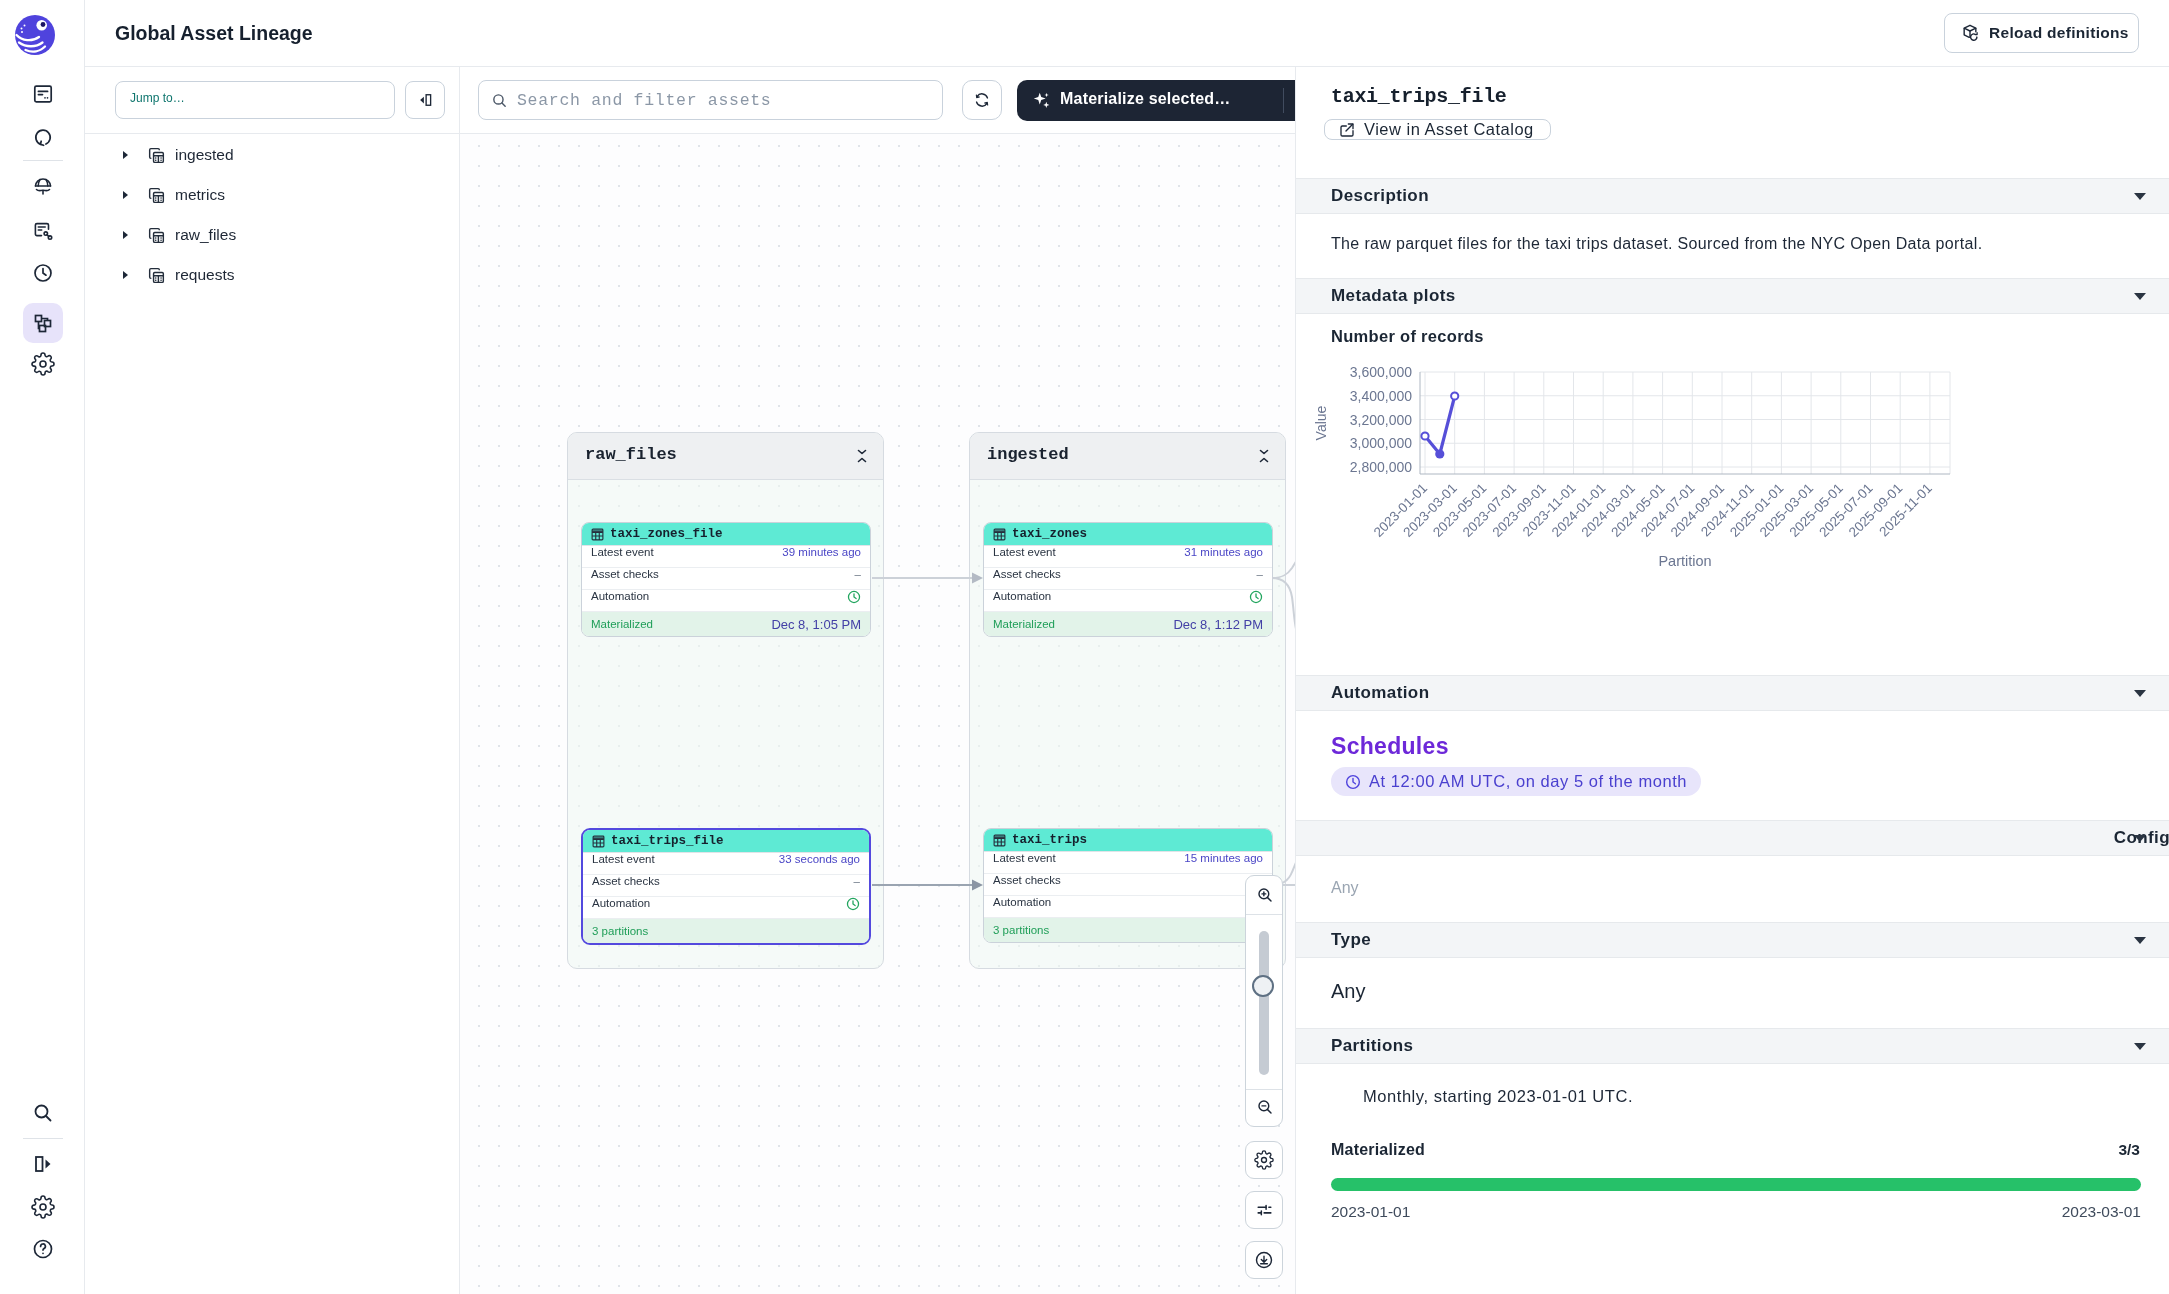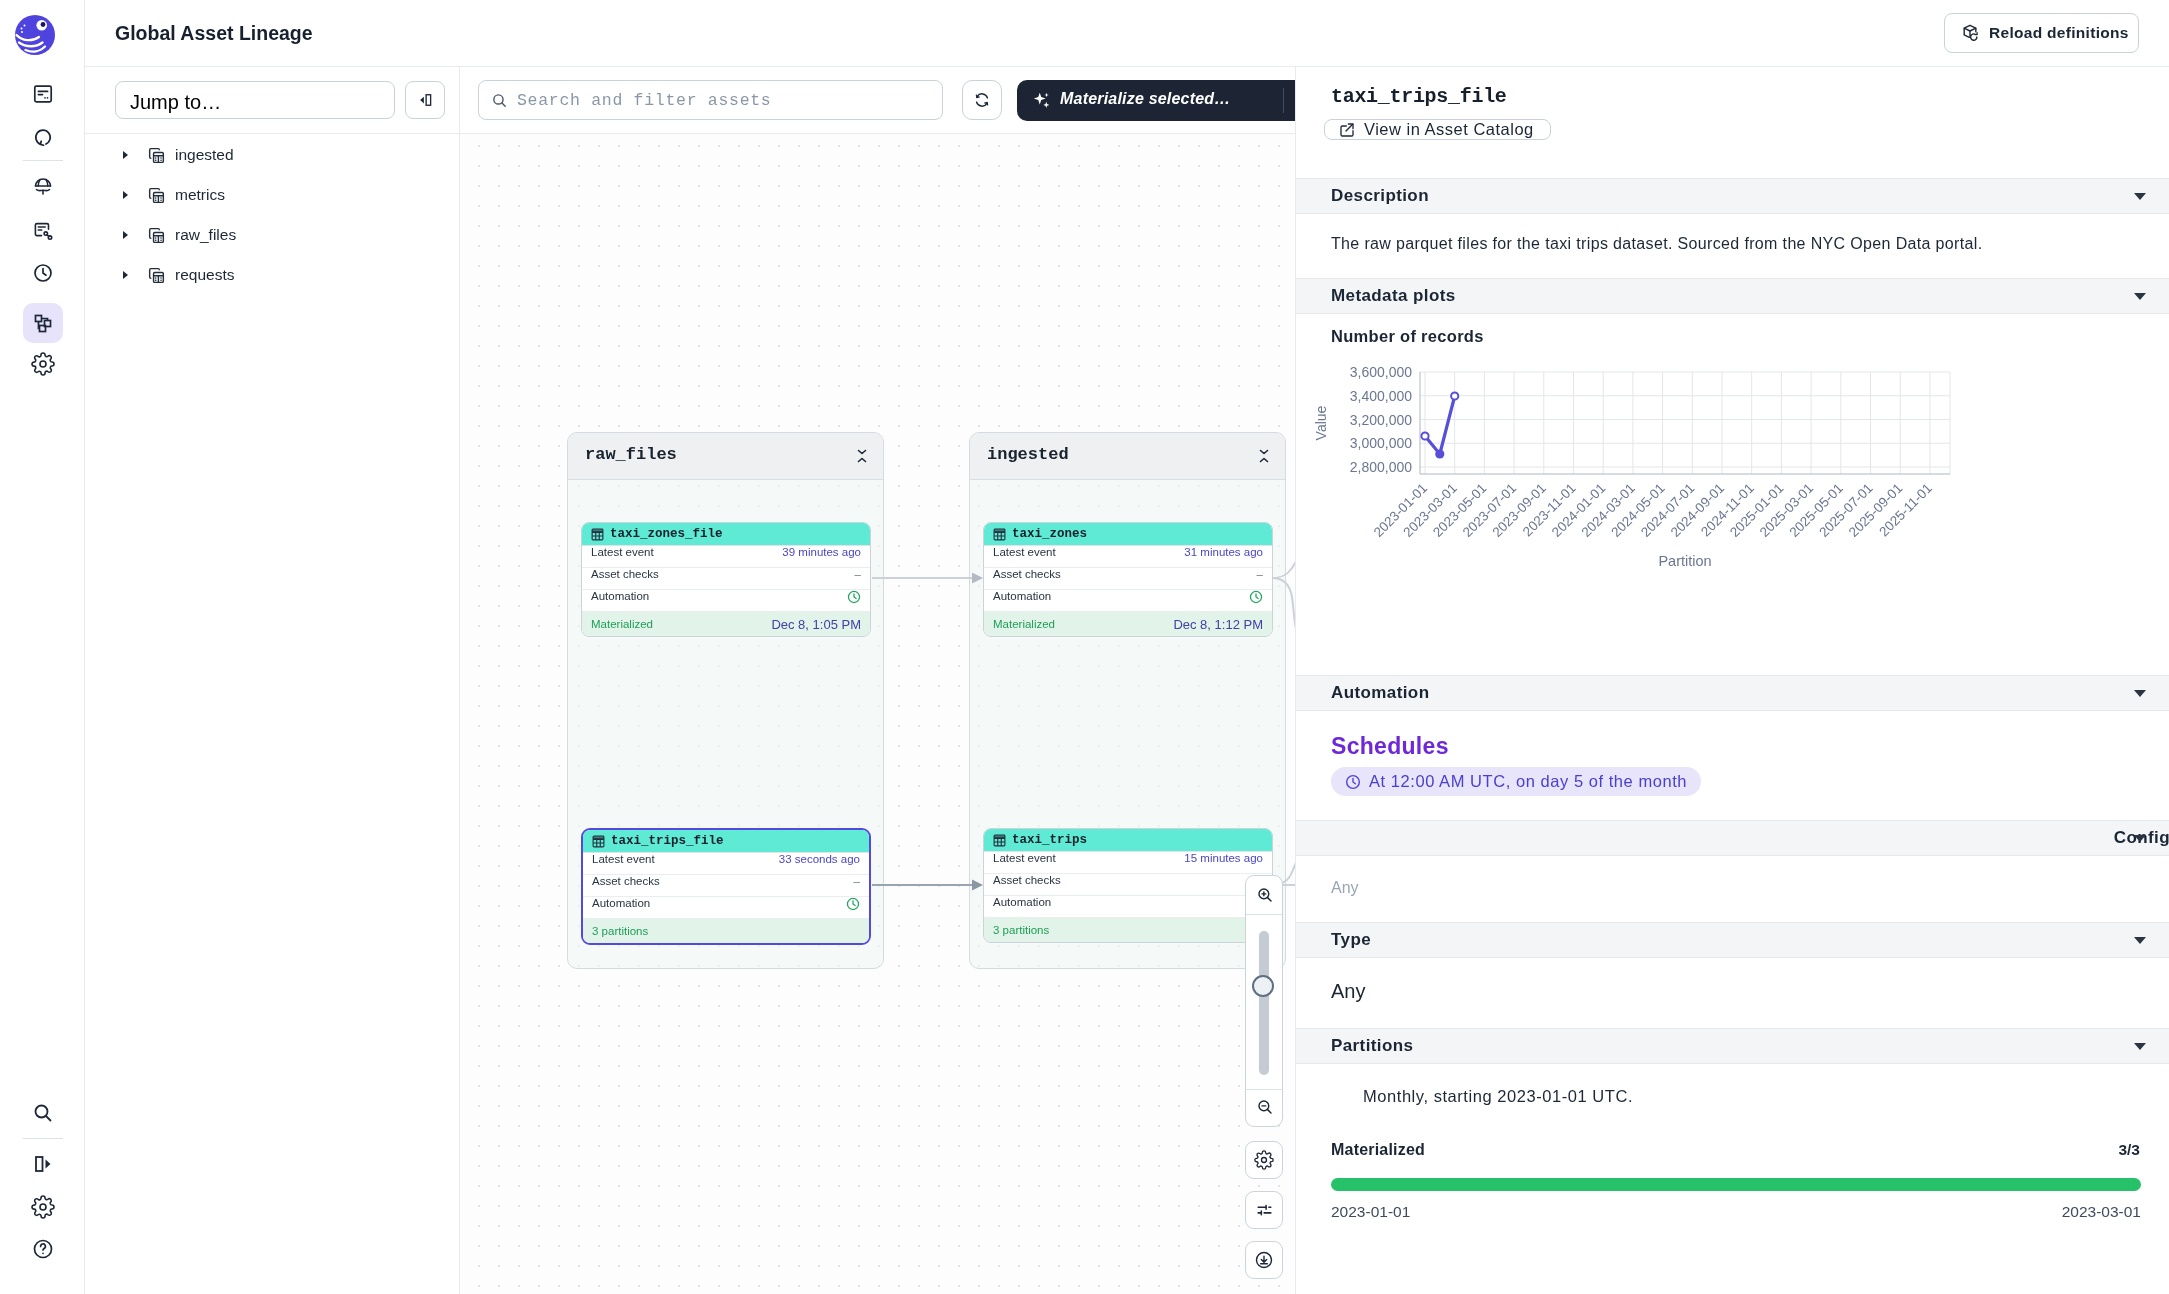--- a/index.html
+++ b/index.html
@@ -144,21 +144,21 @@
       <path d="M20.3 16.9 a3.8 3.8 0 1 1 -1.9 -3.3"></path>
       <path d="M20.5 11.6 v2.3 h-2.3" stroke-width="1.6"></path>
     </svg>
     <span style="margin-left:9px;font-size:15.5px;font-weight:600;color:#1b2634;letter-spacing:0.3px;">Reload definitions</span>
   </div>
 </div>
 
 <div class="abs" id="lpanel">
   <div class="abs" style="left:0;top:0;width:374px;height:66px;border-bottom:1px solid #e7eaee;"></div>
   <div class="abs btn" style="left:30px;top:14px;width:280px;height:38px;">
-    <span style="position:absolute;left:14px;top:9px;font-size:20px;color:#000000;">Jump to…</span>
+    <span style="position:absolute;left:14px;top:9px;font-size:12px;color:#0f766e;">Jump to…</span>
   </div>
   <div class="abs btn flex" style="left:320px;top:14px;width:40px;height:38px;justify-content:center;">
     <svg width="18" height="18" viewBox="0 0 24 24" fill="none" stroke="#1d2737" stroke-width="1.8">
       <path d="M10.5 7.5 l-5 4.5 5 4.5 z" fill="#1d2737" stroke="none"></path>
       <rect x="13.5" y="5" width="6" height="14"></rect>
     </svg>
   </div>
   <div class="treerow abs" style="top:68px">
       <span class="tcaret"></span>
     <svg class="ticon" viewBox="0 0 20 20" fill="none" stroke="#232d3b" stroke-width="1.5">
@@ -217,21 +217,21 @@
     <span class="mono" style="margin-left:9px;font-size:16.5px;color:#8b97a6;letter-spacing:0.7px;">Search and filter assets</span>
   </div>
   <div class="abs btn flex" style="left:502px;top:13px;width:40px;height:40px;border-radius:10px;justify-content:center;">
     <svg width="18" height="18" viewBox="0 0 24 24" fill="none" stroke="#1d2737" stroke-width="2" stroke-linecap="round" stroke-linejoin="round">
       <path d="M19.2 9.2 A7.6 7.6 0 0 0 5.6 7.2"></path>
         <path d="M8.5 7.9 L4.9 8.9 L4.4 5.2" fill="#1d2737" stroke-width="1.4"></path>
       <path d="M4.8 14.8 a7.6 7.6 0 0 0 13.6 2"></path>
         <path d="M15.5 16.1 l3.6 -1 .5 3.7" fill="#1d2737" stroke-width="1.4"></path>
     </svg>
   </div>
-  <div class="abs" style="left:557px;top:13px;width:304px;height:41px;background:#1d2534;border-radius:10px;font-style:italic;">
+  <div class="abs" style="left:557px;top:13px;width:304px;height:41px;background:#1d2534;border-radius:10px;">
     <svg style="position:absolute;left:14px;top:10px" width="21" height="21" viewBox="0 0 24 24" fill="#fff">
       <path d="M10 3 l1.7 5.1 5.1 1.7 -5.1 1.7 L10 16.6 l-1.7-5.1 L3.2 9.8 l5.1-1.7 z"></path>
       <path d="M17.5 13.5 l.9 2.6 2.6 .9 -2.6 .9 -.9 2.6 -.9 -2.6 -2.6 -.9 2.6 -.9 z"></path>
       <path d="M17.8 3.2 l.6 1.9 1.9 .6 -1.9 .6 -.6 1.9 -.6 -1.9 -1.9 -.6 1.9 -.6 z"></path>
     </svg>
     <span style="position:absolute;left:43px;top:10px;font-size:16px;font-weight:600;color:#fff;letter-spacing:0.2px;">Materialize selected…</span>
     <div style="position:absolute;right:37px;top:8px;width:1px;height:25px;background:#414c5f;"></div>
     <div style="position:absolute;right:12px;top:17px;width:0;height:0;border-left:6.5px solid transparent;border-right:6.5px solid transparent;border-top:7.5px solid #fff;"></div>
   </div>
   <div class="abs" id="dots"></div>

